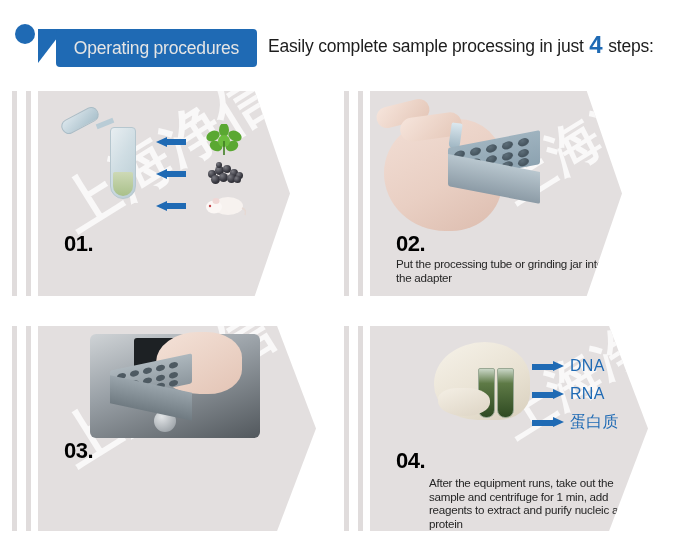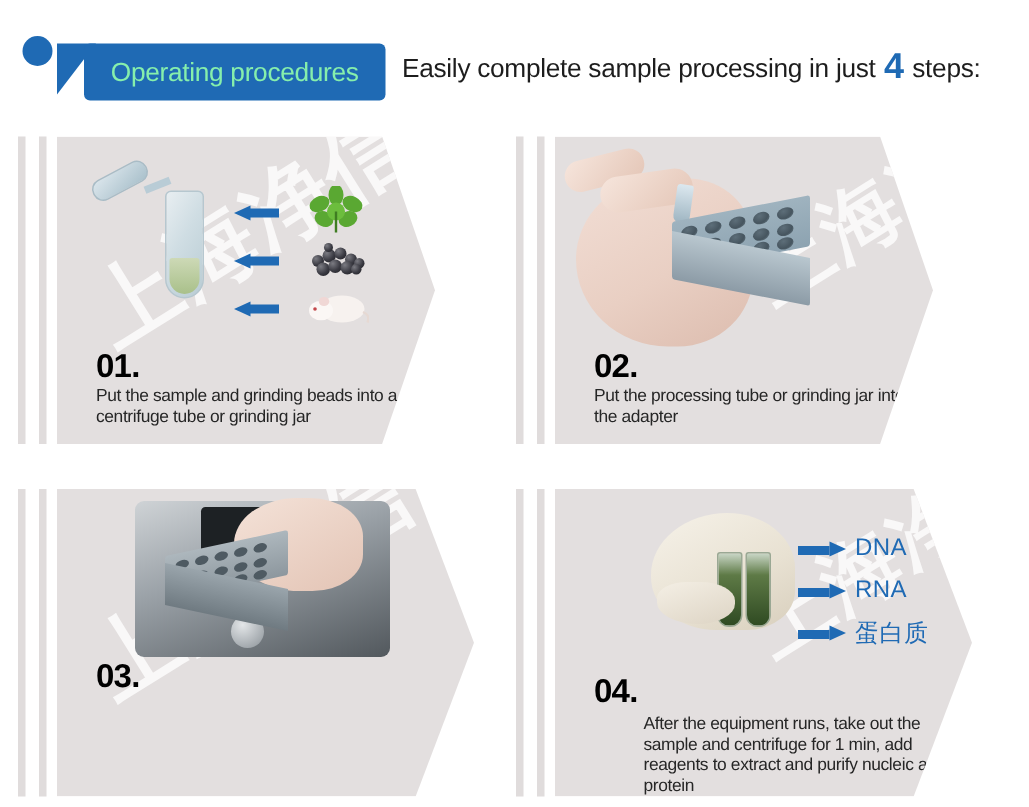--- a/index.html
+++ b/index.html
@@ -46,21 +46,21 @@
     position: absolute;
     left: 56px; top: 29px;
     width: 201px; height: 38px;
     background: #1f6ab4;
     border-radius: 4px;
     display: flex;
     align-items: center;
     justify-content: center;
   }
   .hdr-badge-label {
-    color: #86efac;
+    color: #e5e5e5;
     font-size: 17.5px;
     letter-spacing: -0.2px;
     white-space: nowrap;
   }
 
   .hdr-subtitle {
     position: absolute;
     left: 268px; top: 31px;
     font-size: 17.5px;
     color: #1d1d1d;
@@ -477,21 +477,20 @@
               <ellipse cx="10" cy="15" rx="8" ry="6.5" fill="#fbf7f5"></ellipse>
               <ellipse cx="12" cy="9" rx="3.5" ry="3" fill="#f0d7d5"></ellipse>
               <circle cx="6" cy="14" r="1.2" fill="#c3474b"></circle>
               <path d="M38 16 q5 2 3 7" stroke="#e6d9d3" stroke-width="1.6" fill="none"></path>
             </svg>
           </div>
         </div>
       </div>
 
       <div class="step-num">01.</div>
-      <div class="step-desc">Put the sample and grinding beads into a centrifuge tube or grinding jar</div>
     </div>
   </div>
 
   <div class="panel-wrap r1c2">
     <div class="bar b1"></div>
     <div class="bar b2"></div>
     <div class="panel-body">
 
       <div class="wm wm-b">上海净信</div>
 

